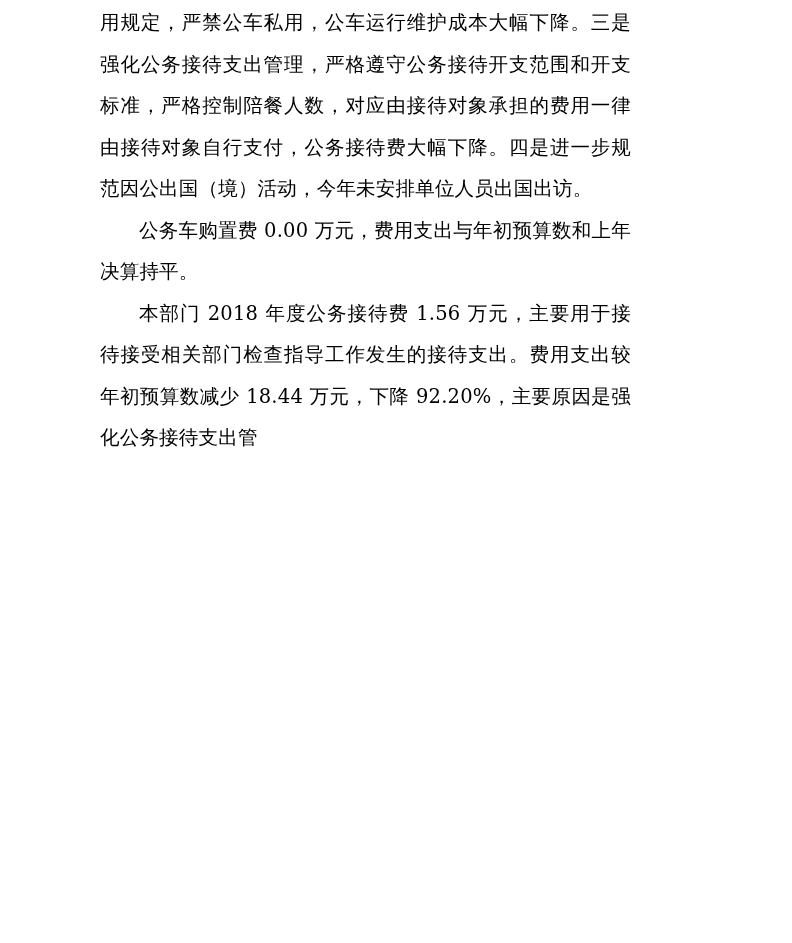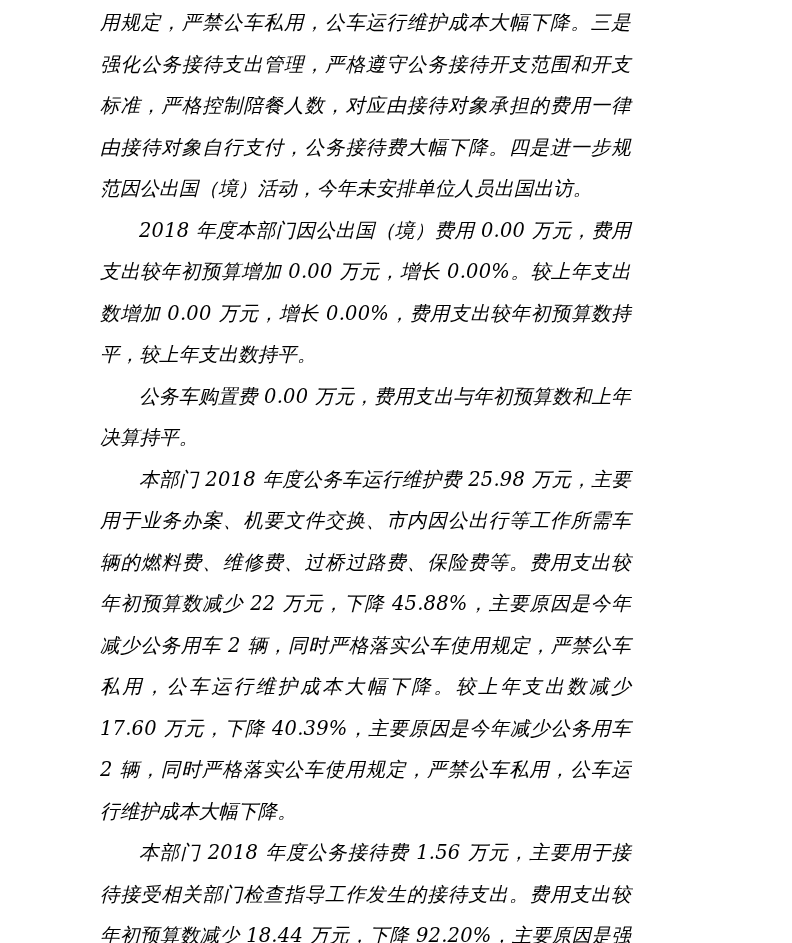--- a/index.html
+++ b/index.html
@@ -9,21 +9,20 @@
   }
   .page {
     width: 727px;
     height: 943px;
     background: #ffffff;
     position: relative;
     overflow: hidden;
     box-sizing: border-box;
     padding: 0 96px 16px 100px;
     font-family: "DejaVu Serif", "Liberation Serif", serif;
-    font-style: italic;
   }
   .doc-body {
     padding-top: 2px;
   }
   p.para {
     margin: 0;
     font-size: 19.5px;
     line-height: 41.5px;
     color: #000000;
     text-align: justify;
@@ -37,18 +36,16 @@
   p.bold {
     font-weight: bold;
   }
 </style>
 </head>
 <body>
 
 <div class="page">
   <div class="doc-body">
     <p class="para">用规定，严禁公车私用，公车运行维护成本大幅下降。三是强化公务接待支出管理，严格遵守公务接待开支范围和开支标准，严格控制陪餐人数，对应由接待对象承担的费用一律由接待对象自行支付，公务接待费大幅下降。四是进一步规范因公出国（境）活动，今年未安排单位人员出国出访。</p>
-    <p class="para indent">2018 年度本部门因公出国（境）费用 0.00 万元，费用支出较年初预算增加 0.00 万元，增长 0.00%。较上年支出数增加 0.00 万元，增长 0.00%，费用支出较年初预算数持平，较上年支出数持平。</p>
     <p class="para indent">公务车购置费 0.00 万元，费用支出与年初预算数和上年决算持平。</p>
-    <p class="para indent">本部门 2018 年度公务车运行维护费 25.98 万元，主要用于业务办案、机要文件交换、市内因公出行等工作所需车辆的燃料费、维修费、过桥过路费、保险费等。费用支出较年初预算数减少 22 万元，下降 45.88%，主要原因是今年减少公务用车 2 辆，同时严格落实公车使用规定，严禁公车私用，公车运行维护成本大幅下降。较上年支出数减少 17.60 万元，下降 40.39%，主要原因是今年减少公务用车 2 辆，同时严格落实公车使用规定，严禁公车私用，公车运行维护成本大幅下降。</p>
     <p class="para indent">本部门 2018 年度公务接待费 1.56 万元，主要用于接待接受相关部门检查指导工作发生的接待支出。费用支出较年初预算数减少 18.44 万元，下降 92.20%，主要原因是强化公务接待支出管</p>
   </div>
 </div>
 
 </body></html>

